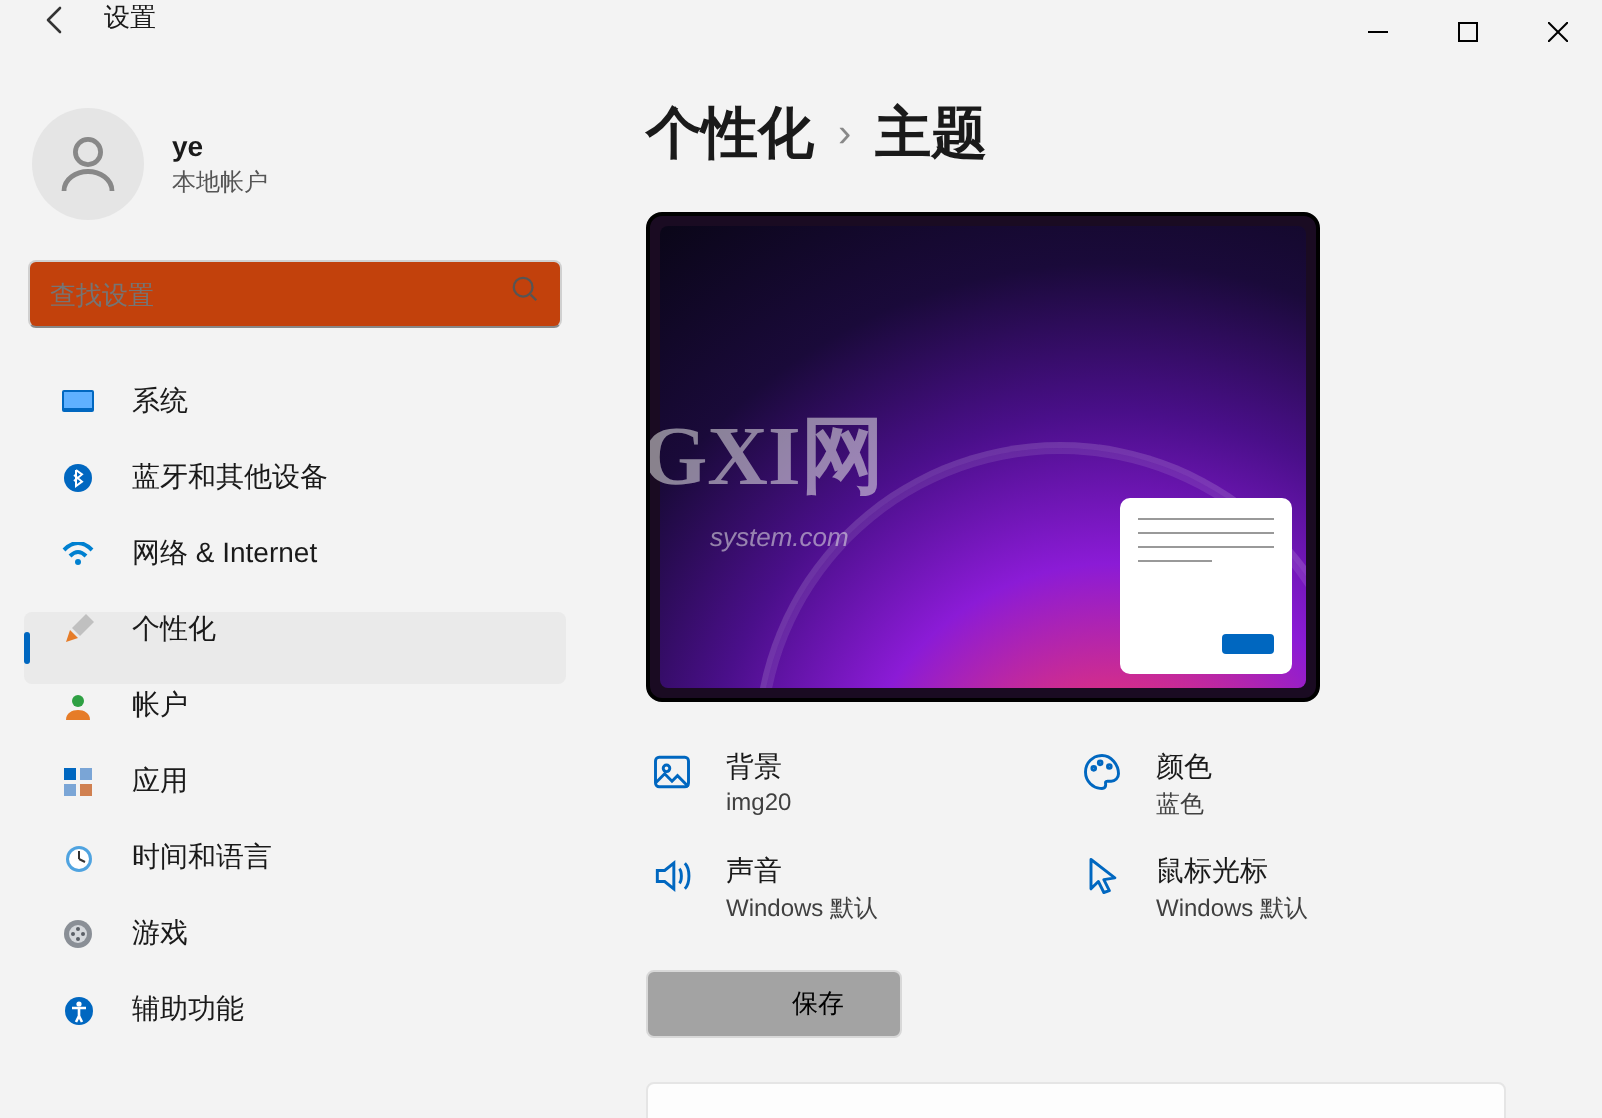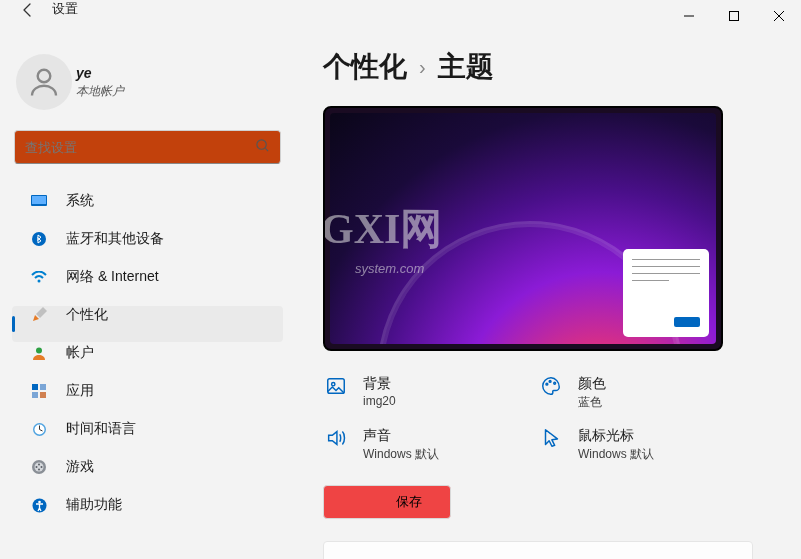--- a/index.html
+++ b/index.html
@@ -7,56 +7,56 @@
   
   .titlebar { height: 40px; display: flex; align-items: flex-start; padding-left: 18px; position: relative; }
   .back-btn { width: 20px; height: 20px; display: flex; align-items: center; justify-content: center; cursor: pointer; margin-right: 14px; }
   .title-text { font-size: 13px; }
   .win-controls { position: absolute; right: 0; top: 0; display: flex; }
   .win-btn { width: 45px; height: 32px; display: flex; align-items: center; justify-content: center; cursor: pointer; }
   
   .content { display: flex; height: calc(100% - 40px); }
   .sidebar { width: 295px; padding: 0 8px; flex-shrink: 0; }
   
-  .account { display: flex; align-items: center; padding: 14px 8px 20px 8px; gap: 4px; font-style: italic; }
+  .account { display: flex; align-items: center; padding: 14px 8px 20px 8px; gap: 14px; }
   .avatar { width: 56px; height: 56px; border-radius: 50%; background: #e5e5e5; display: flex; align-items: center; justify-content: center; }
   .acct-name { font-size: 14px; font-weight: 600; }
   .acct-sub { font-size: 12px; color: #555; margin-top: 2px; }
   
   .search-box { margin: 0 6px; height: 34px; border: 1px solid #d0d0d0; border-bottom: 1px solid #888; border-radius: 4px; background: #c2410c; display: flex; align-items: center; padding: 0 10px; }
   .search-box input { flex: 1; border: none; outline: none; background: transparent; font-size: 13px; font-family: inherit; }
   .search-icon { color: #555; }
   
   .nav { margin-top: 28px; }
   .nav-item { height: 36px; display: flex; align-items: flex-start; padding-left: 18px; gap: 18px; font-size: 14px; border-radius: 4px; cursor: pointer; position: relative; margin: 2px 4px; }
   .nav-item.active { background: #eaeaea; }
   .nav-item.active::before { content: ""; position: absolute; left: 0; top: 10px; bottom: 10px; width: 3px; background: #0067c0; border-radius: 2px; }
   .nav-icon { width: 18px; height: 18px; display: flex; align-items: center; justify-content: center; }
   
   .main { flex: 1; padding: 8px 20px 0 28px; overflow-y: auto; }
   .breadcrumb { font-size: 28px; font-weight: 600; display: flex; align-items: center; gap: 12px; margin-bottom: 20px; }
   .bc-chevron { font-size: 20px; color: #888; font-weight: 400; }
   
-  .theme-preview { width: 400px; height: 245px; border-radius: 8px; border: 2px solid #000; overflow: hidden; position: relative; background: #1a0b22; margin-bottom: 20px; }
+  .theme-preview { width: 337px; height: 245px; border-radius: 8px; border: 2px solid #000; overflow: hidden; position: relative; background: #1a0b22; margin-bottom: 20px; }
   .preview-bg { position: absolute; inset: 5px; border-radius: 4px; overflow: hidden; background: radial-gradient(circle at 70% 130%, #ff5a2c 0%, #e0307e 15%, #8b1bd6 35%, #4a0f8a 55%, #1a0a3a 75%, #0a0618 100%); }
   .preview-ring { position: absolute; width: 300px; height: 300px; border-radius: 50%; bottom: -180px; left: 50px; box-shadow: 0 0 0 3px rgba(255,255,255,0.15), inset 0 0 0 3px rgba(255,255,255,0.1); }
   .preview-window { position: absolute; right: 12px; bottom: 12px; width: 86px; height: 88px; background: #fff; border-radius: 5px; padding: 10px 9px; display:flex; flex-direction:column; }
   .pw-line { height: 1px; background: #999; margin-bottom: 6px; }
   .pw-line.short { width: 55%; }
   .pw-btn { width: 26px; height: 10px; background: #0067c0; border-radius: 2px; align-self: flex-end; margin-top: auto; }
   .watermark { position: absolute; left: -4px; top: 100px; color: rgba(230,230,230,0.55); font-family: serif; font-size: 42px; font-weight: 700; pointer-events:none; line-height:1; }
   .watermark-sub { position: absolute; left: 30px; top: 153px; color: rgba(230,230,230,0.55); font-size: 13px; font-style: italic; pointer-events:none; }
   
   .theme-options { width: 430px; display: flex; flex-wrap: wrap; gap: 8px 0; margin-bottom: 18px; }
   .opt { width: 50%; display: flex; gap: 14px; cursor: pointer; padding: 4px 0; }
   .opt-icon { width: 26px; display: flex; justify-content: center; color: #0067c0; }
   .opt-title { font-size: 14px; }
   .opt-sub { font-size: 12px; color: #404040; margin-top: 1px; }
   
-  .save-btn { width: 128px; height: 34px; background: #ef4444; border: 1px solid #d8d8d8; border-radius: 4px; font-size: 13px; cursor: pointer; font-family: inherit; padding-left: 44px; }
+  .save-btn { width: 128px; height: 34px; background: #a3a3a3; border: 1px solid #d8d8d8; border-radius: 4px; font-size: 13px; cursor: pointer; font-family: inherit; padding-left: 44px; }
   
   .bottom-card { margin-top: 22px; width: 430px; height: 40px; background: #fdfdfd; border: 1px solid #e5e5e5; border-radius: 4px; }
 </style>
 </head>
 <body>
 
 <div class="titlebar">
   <div class="back-btn">
     <svg width="16" height="16" viewBox="0 0 16 16">
         <path d="M10 2 L4 8 L10 14" stroke="#333" stroke-width="1.3" fill="none" stroke-linecap="round" stroke-linejoin="round"></path>

